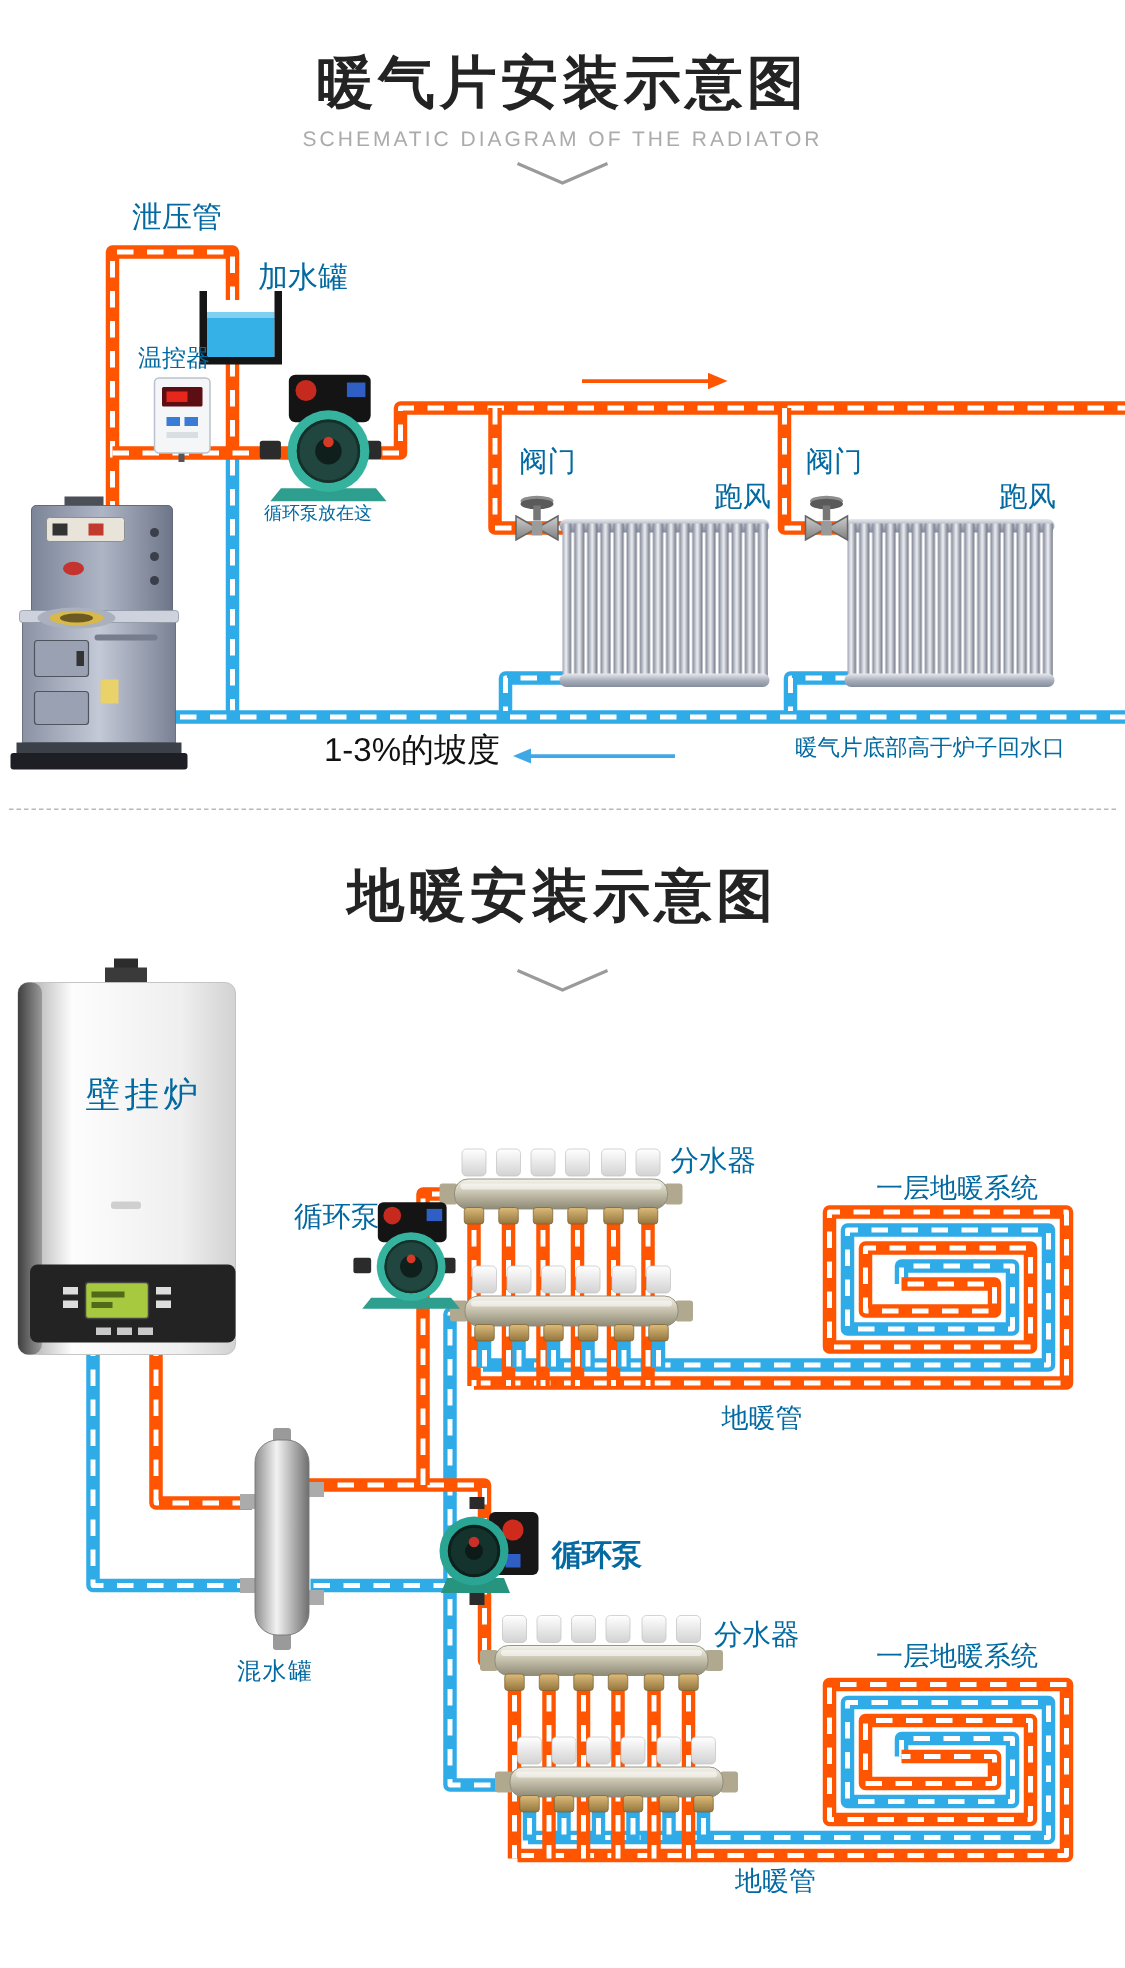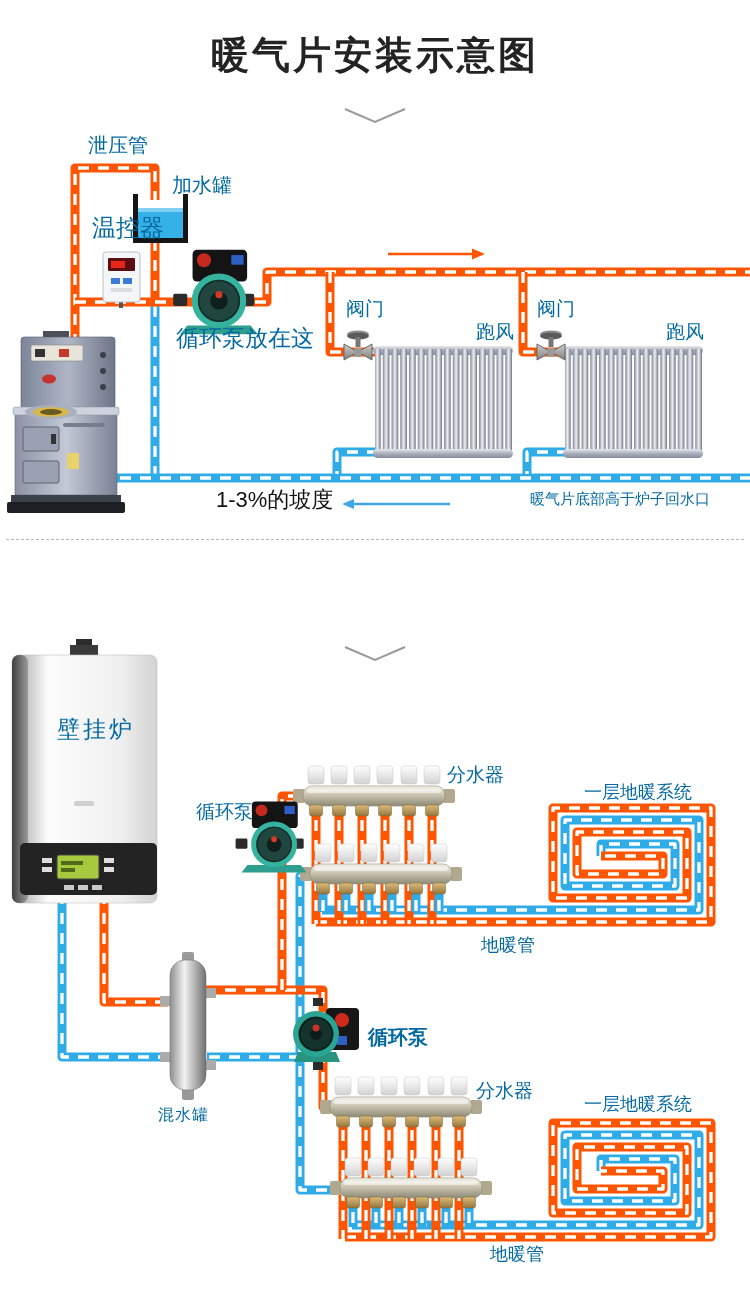--- a/index.html
+++ b/index.html
@@ -18,28 +18,30 @@
   path.cold{stroke:#2fabe8;}
   path.dashover{fill:none;stroke:#ffffff;stroke-width:3.3;stroke-dasharray:11 9;stroke-linejoin:round;}
   .thin{stroke-width:2.5;fill:none;}
 </style>
 </head>
 <body>
 
 <div id="canvas">
 
   <div class="title" style="top:30px">暖气片安装示意图</div>
+  <div class="subtitle" style="top:84px">SCHEMATIC DIAGRAM OF THE RADIATOR</div>
   <div class="chev" style="top:106px">
     <svg width="64" height="20">
         <polyline points="2,3 32,16 62,3" fill="none" stroke="#9a9a9a" stroke-width="2"></polyline>
       </svg>
   </div>
 
   <div class="sep" style="top:539px"></div>
 
+  <div class="title" style="top:572px">地暖安装示意图</div>
   <div class="chev" style="top:644px">
     <svg width="64" height="20">
         <polyline points="2,3 32,16 62,3" fill="none" stroke="#9a9a9a" stroke-width="2"></polyline>
       </svg>
   </div>
 
   <svg id="pipes" width="750" height="1312">
     <defs>
       <linearGradient id="gradTube" x1="0" y1="0" x2="1" y2="0">
         <stop offset="0" stop-color="#7e8495"></stop>
@@ -352,22 +354,22 @@
       <rect x="92" y="203" width="10" height="5" fill="#dddddd"></rect>
       <rect x="92" y="212" width="10" height="5" fill="#dddddd"></rect>
       <rect x="52" y="230" width="10" height="5" fill="#c9c9c9"></rect>
       <rect x="66" y="230" width="10" height="5" fill="#c9c9c9"></rect>
       <rect x="80" y="230" width="10" height="5" fill="#c9c9c9"></rect>
     </g>
   </svg>
 
   <div class="lbl" style="left:88px;top:134px;font-size:20px">泄压管</div>
   <div class="lbl" style="left:172px;top:174px;font-size:20px">加水罐</div>
-  <div class="lbl" style="left:92px;top:214px;font-size:24px">温控器</div>
-  <div class="lbl" style="left:176px;top:325px;font-size:23px">循环泵放在这</div>
+  <div class="lbl" style="left:92px;top:231px;font-size:16px">温控器</div>
+  <div class="lbl" style="left:176px;top:336px;font-size:12px">循环泵放在这</div>
   <div class="lbl" style="left:346px;top:298px;font-size:19px">阀门</div>
   <div class="lbl" style="left:476px;top:321px;font-size:19px">跑风</div>
   <div class="lbl" style="left:537px;top:298px;font-size:19px">阀门</div>
   <div class="lbl" style="left:666px;top:321px;font-size:19px">跑风</div>
   <div class="lbl" style="left:216px;top:487px;font-size:22px;color:#111">1-3%的坡度</div>
   <div class="lbl" style="left:530px;top:490px;font-size:15px">暖气片底部高于炉子回水口</div>
 
   <div class="lbl" style="left:57px;top:716px;font-size:23px;letter-spacing:3px">壁挂炉</div>
   <div class="lbl" style="left:196px;top:801px;font-size:19px">循环泵</div>
   <div class="lbl" style="left:447px;top:764px;font-size:19px">分水器</div>

